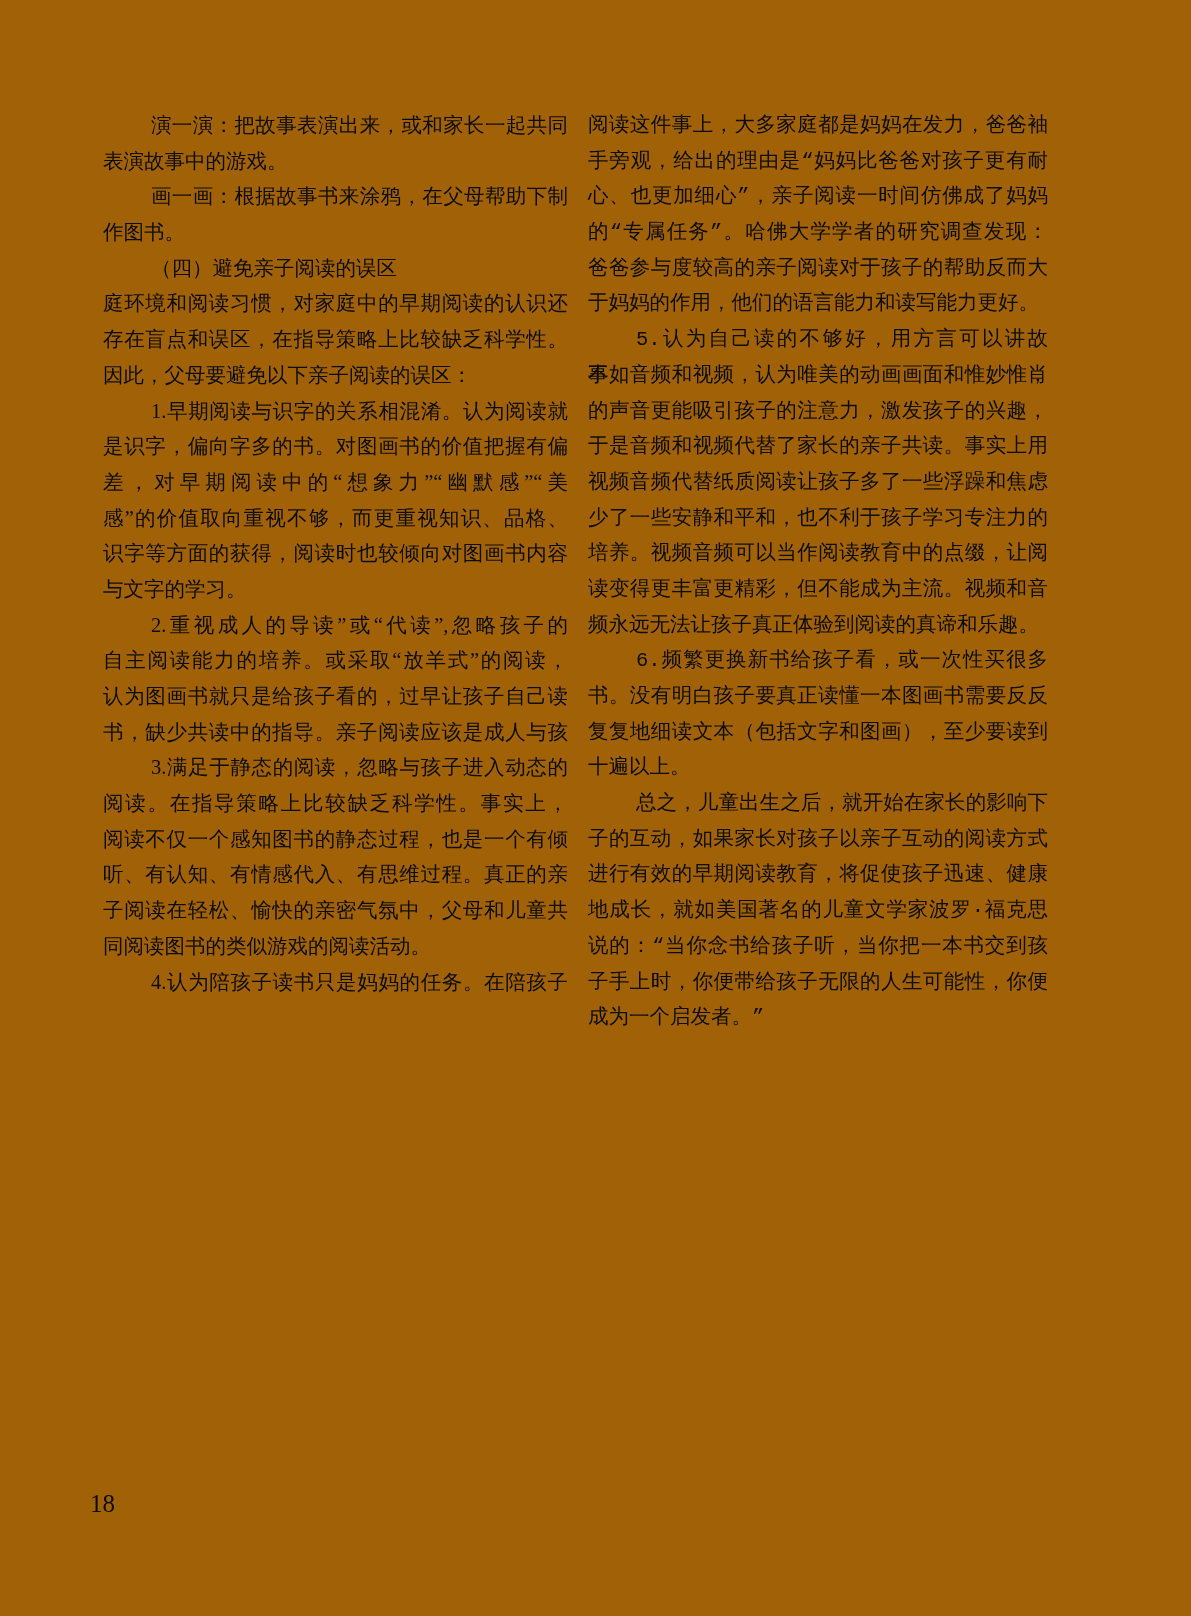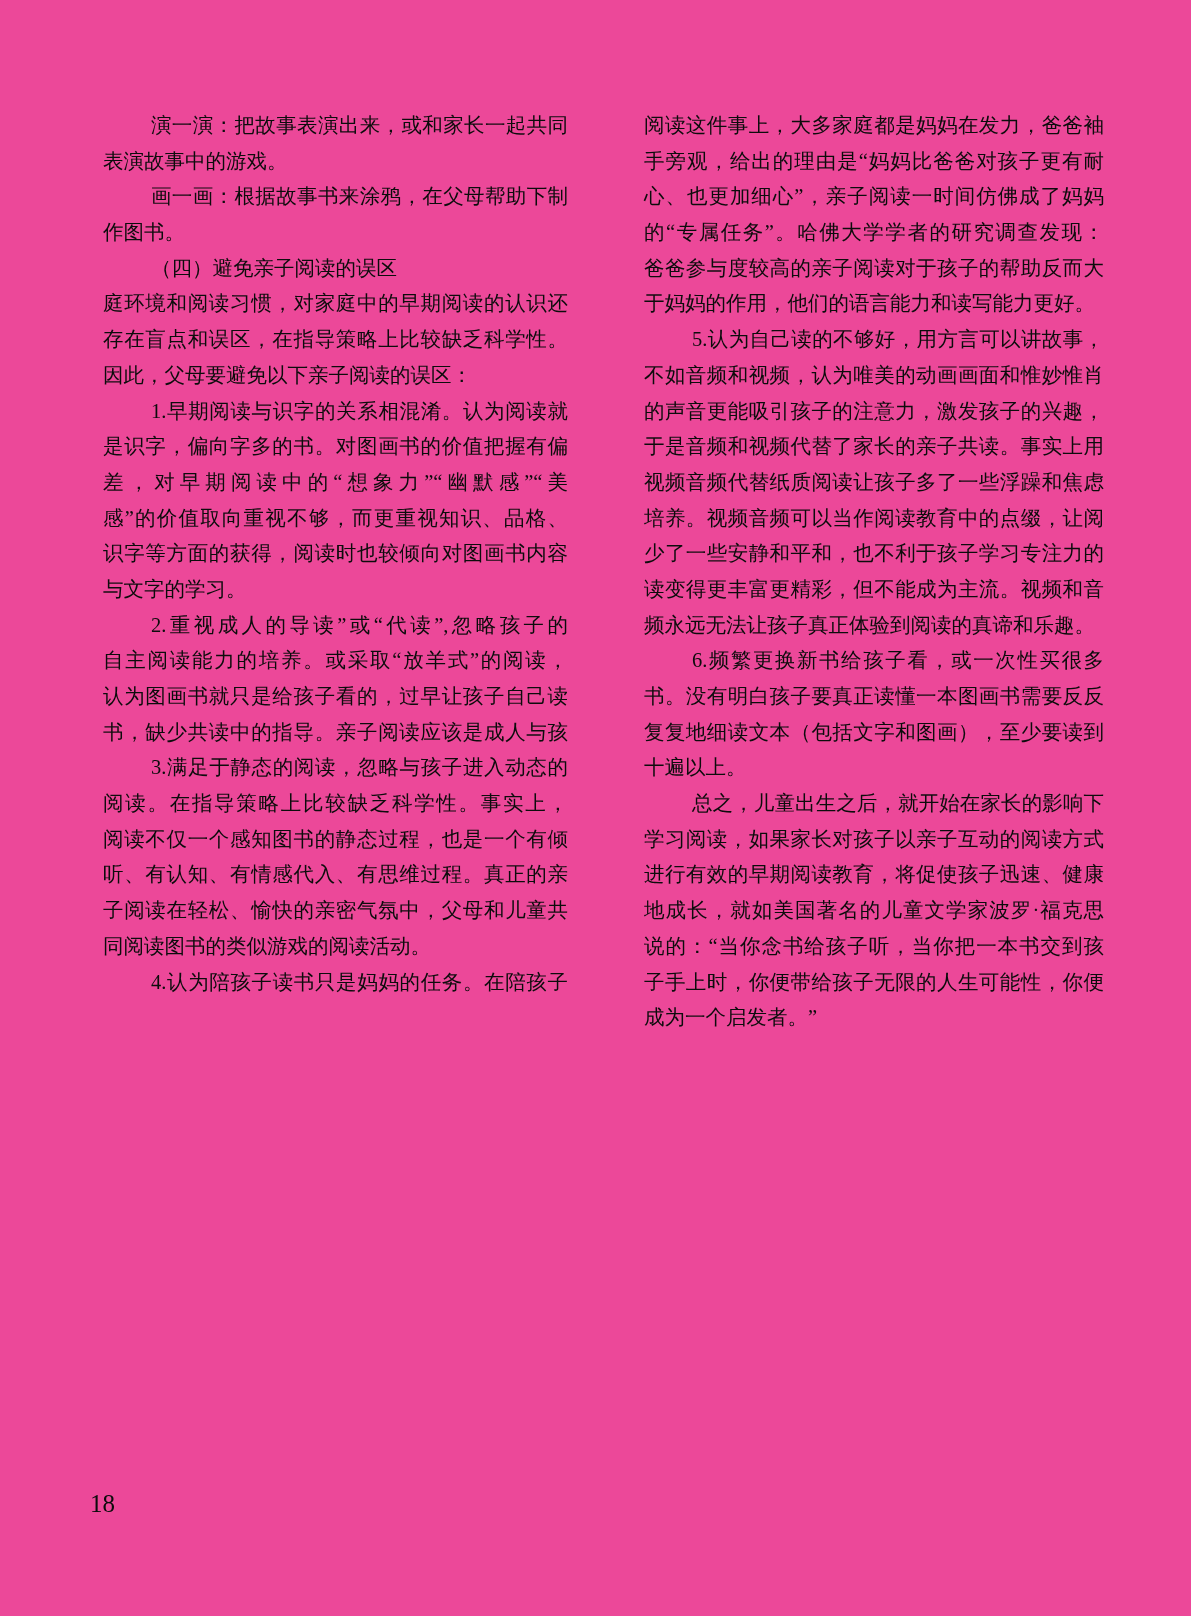--- a/index.html
+++ b/index.html
@@ -8,28 +8,28 @@
     height: 1616px;
     background: #ffffff;
     position: relative;
     font-family: "Liberation Serif", "DejaVu Serif", serif;
     color: #0c0c0c;
     overflow: hidden;
   }
   .page {
     position: absolute;
     inset: 0;
-    background: #ec4899;
+    background: #a16207;
   }
   .col {
     position: absolute;
     top: 108px;
   }
   .col-left  { left: 103px; width: 465px; }
-  .col-right { left: 644px; width: 460px; }
+  .col-right { left: 588px; width: 460px; font-family: Liberation Mono, monospace; }
   .line {
     font-size: 20.5px;
     line-height: 35.7px;
     height: 35.7px;
     text-align: justify;
     text-align-last: justify;
     overflow: visible;
   }
   .line.end { text-align-last: left; }
   .line.indent { text-indent: 48px; }
@@ -78,30 +78,30 @@
       <div class="line">手旁观，给出的理由是“妈妈比爸爸对孩子更有耐</div>
       <div class="line">心、也更加细心”，亲子阅读一时间仿佛成了妈妈</div>
       <div class="line">的“专属任务”。哈佛大学学者的研究调查发现：</div>
       <div class="line">爸爸参与度较高的亲子阅读对于孩子的帮助反而大</div>
       <div class="line end">于妈妈的作用，他们的语言能力和读写能力更好。</div>
       <div class="line indent">5.认为自己读的不够好，用方言可以讲故事，</div>
       <div class="line">不如音频和视频，认为唯美的动画画面和惟妙惟肖</div>
       <div class="line">的声音更能吸引孩子的注意力，激发孩子的兴趣，</div>
       <div class="line">于是音频和视频代替了家长的亲子共读。事实上用</div>
       <div class="line">视频音频代替纸质阅读让孩子多了一些浮躁和焦虑</div>
+      <div class="line">少了一些安静和平和，也不利于孩子学习专注力的</div>
       <div class="line">培养。视频音频可以当作阅读教育中的点缀，让阅</div>
-      <div class="line">少了一些安静和平和，也不利于孩子学习专注力的</div>
       <div class="line">读变得更丰富更精彩，但不能成为主流。视频和音</div>
       <div class="line end">频永远无法让孩子真正体验到阅读的真谛和乐趣。</div>
       <div class="line indent">6.频繁更换新书给孩子看，或一次性买很多</div>
       <div class="line">书。没有明白孩子要真正读懂一本图画书需要反反</div>
       <div class="line">复复地细读文本（包括文字和图画），至少要读到</div>
       <div class="line end">十遍以上。</div>
       <div class="line indent">总之，儿童出生之后，就开始在家长的影响下</div>
-      <div class="line">学习阅读，如果家长对孩子以亲子互动的阅读方式</div>
+      <div class="line">子的互动，如果家长对孩子以亲子互动的阅读方式</div>
       <div class="line">进行有效的早期阅读教育，将促使孩子迅速、健康</div>
       <div class="line">地成长，就如美国著名的儿童文学家波罗·福克思</div>
       <div class="line">说的：“当你念书给孩子听，当你把一本书交到孩</div>
       <div class="line">子手上时，你便带给孩子无限的人生可能性，你便</div>
       <div class="line end">成为一个启发者。”</div>
     </div>
   <div class="page-number">18</div>
 </div>
 
 </body></html>

